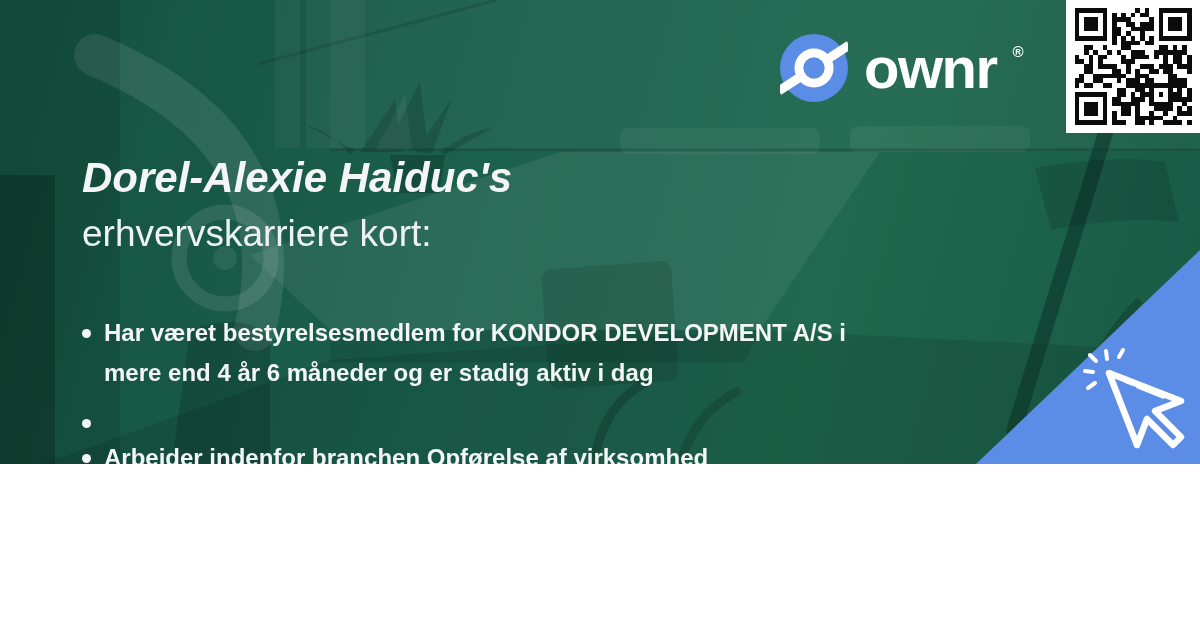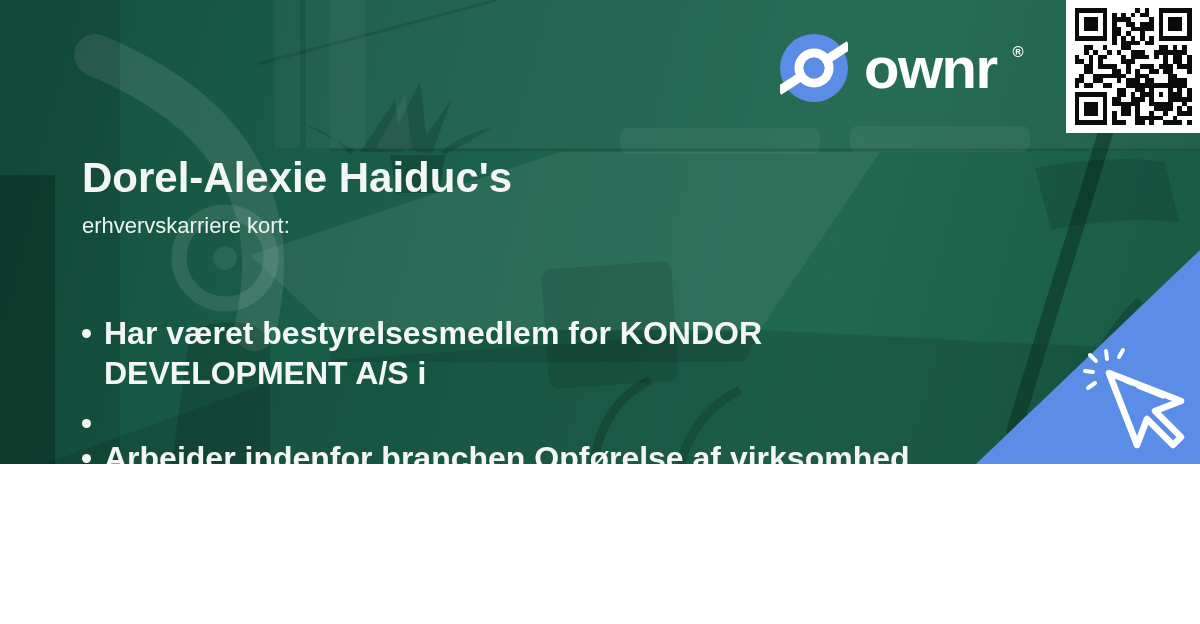--- a/index.html
+++ b/index.html
@@ -13,26 +13,26 @@
   .brand-name{font-size:58px;font-weight:700;color:#ffffff;letter-spacing:-1.5px;line-height:1;}
   .brand-reg{font-size:15px;color:#ffffff;align-self:flex-start;margin-top:9px;font-weight:700;}
 
   
   .qr{position:absolute;top:0;right:0;width:134px;height:133px;background:#ffffff;
       display:flex;align-items:center;justify-content:center;}
   .qr svg{width:118px;height:117px;}
 
   
   .headline{position:absolute;left:82px;top:156px;color:#f4f6f5;}
-  .headline h1{margin:0;font-size:42px;font-weight:700;line-height:1.05;letter-spacing:0;}
-  .headline h2{margin:13px 0 0 0;font-size:22px;font-weight:400;color:#eef3f1;letter-spacing:0;}
+  .headline h1{margin:0;font-size:42px;font-weight:700;line-height:1.05;letter-spacing:0;font-style:italic;}
+  .headline h2{margin:13px 0 0 0;font-size:37px;font-weight:400;color:#eef3f1;letter-spacing:0;}
 
   
   .facts{position:absolute;left:82px;top:313px;margin:0;padding:0;list-style:none;max-width:900px;}
-  .facts li{display:flex;margin:0 0 10px 0;color:#f4f6f5;font-size:32px;font-weight:700;line-height:40px;}
+  .facts li{display:flex;margin:0 0 10px 0;color:#f4f6f5;font-size:24px;font-weight:700;line-height:40px;}
   .facts .dot{flex:0 0 9px;width:9px;height:9px;border-radius:50%;background:#f4f6f5;margin:16px 13px 0 0;}
   .facts .line{display:block;}
 
   
   .corner-triangle{position:absolute;right:0;bottom:0;width:224px;height:214px;
       background:var(--accent-blue,#5b8ce6);
       clip-path:polygon(100% 0,100% 100%,0 100%);}
   .cursor{position:absolute;right:7px;bottom:6px;width:110px;height:112px;}
 </style>
 </head>
@@ -431,20 +431,21 @@
   <div class="headline">
     <h1>Dorel-Alexie Haiduc's</h1>
     <h2>erhvervskarriere kort:</h2>
   </div>
 
   <ul class="facts">
     <li>
       <span class="dot"></span>
       <span>
         <span class="line">Har været bestyrelsesmedlem for KONDOR DEVELOPMENT A/S i</span>
+        <span class="line">mere end 4 år 6 måneder og er stadig aktiv i dag</span>
       </span>
     </li>
     <li>
       <span class="dot"></span>
     </li>
     <li>
       <span class="dot"></span>
       <span>
         <span class="line">Arbejder indenfor branchen Opførelse af virksomhed</span>
       </span>

